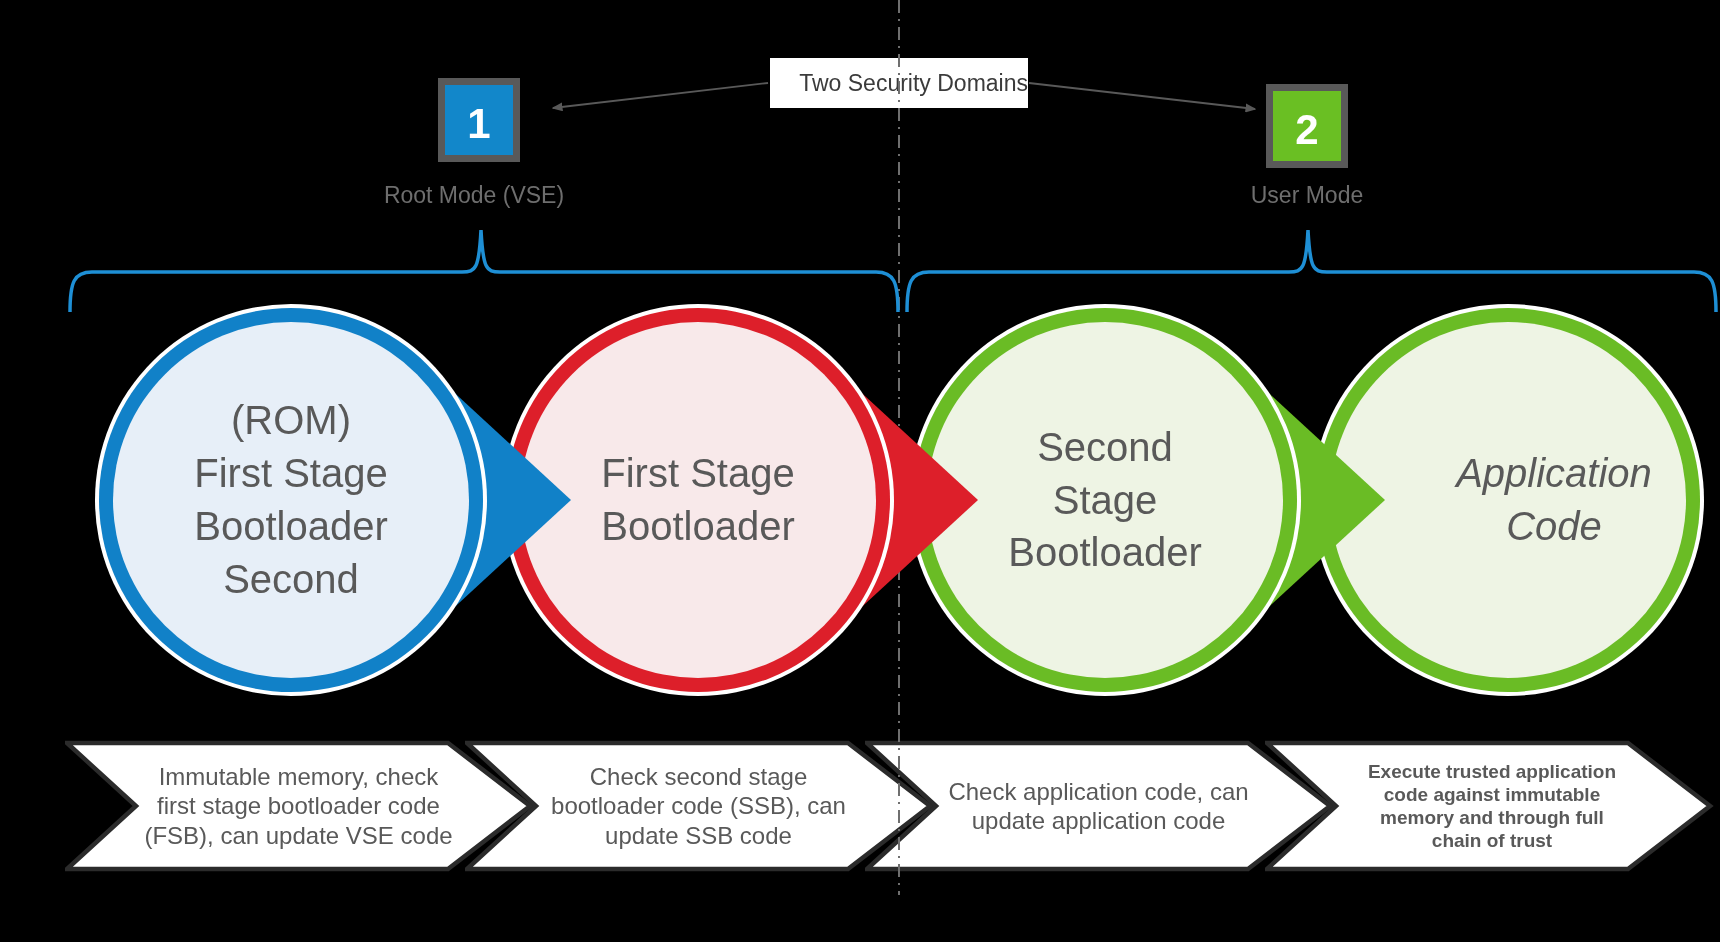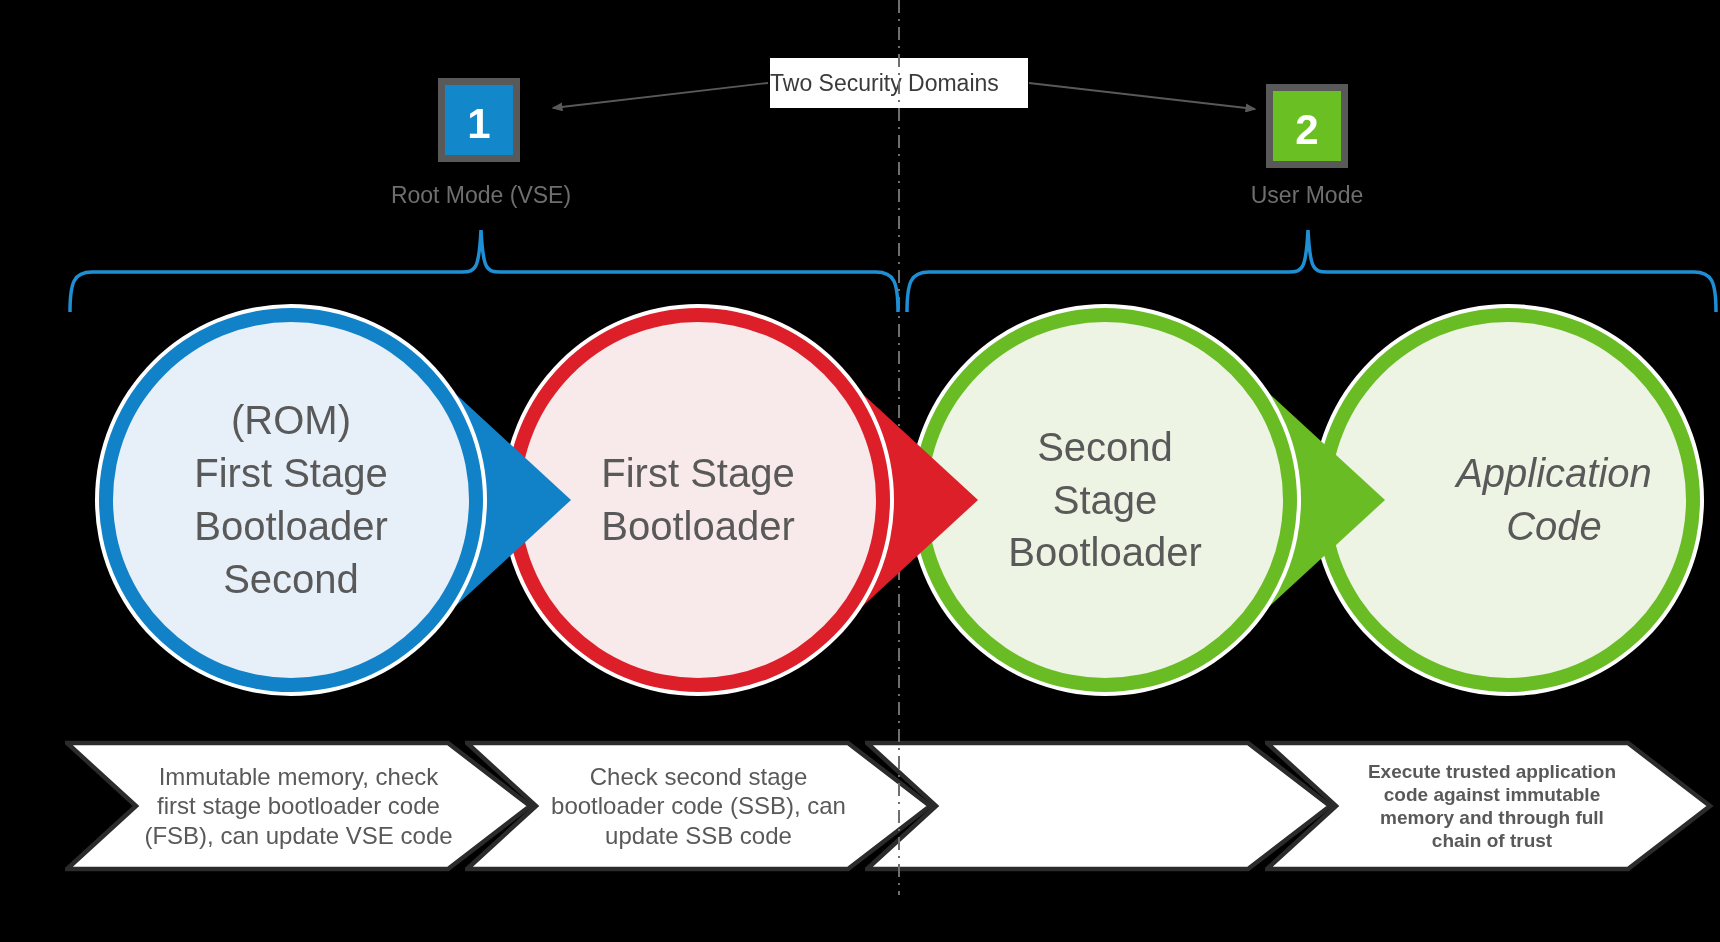--- a/index.html
+++ b/index.html
@@ -4,30 +4,30 @@
 <style>
   html,body{margin:0;padding:0;background:#000;}
   #canvas{
     position:relative;width:1720px;height:942px;background:#000;overflow:hidden;
     font-family:"Liberation Sans",sans-serif;
   }
   .abs{position:absolute;}
   
   .tsd-label{
     left:770px;top:58px;width:258px;height:50px;background:#ffffff;
-    display:flex;align-items:center;justify-content:flex-start;
+    display:flex;align-items:center;justify-content:flex-end;
     font-size:23px;color:#3b3b3b;
   }
   .badge{width:82px;height:84px;}
   .badge-1{left:438px;top:78px;}
   .badge-2{left:1266px;top:84px;}
   .mode-label{
     width:320px;text-align:center;font-size:23px;color:#6e6e6e;
   }
-  .mode-label-1{left:321px;top:182px;}
+  .mode-label-1{left:314px;top:182px;}
   .mode-label-2{left:1147px;top:182px;}
   
   .bubble{width:480px;height:396px;top:302px;}
   .bubble-1{left:93px;z-index:40;}
   .bubble-2{left:500px;z-index:30;}
   .bubble-3{left:907px;z-index:20;}
   .bubble-4{left:1310px;z-index:10;}
   .stage-text{
     top:302px;width:340px;height:396px;display:flex;align-items:center;justify-content:center;
     text-align:center;white-space:pre-line;font-size:40px;line-height:1.32;color:#595959;
@@ -135,20 +135,22 @@
   <svg class="abs chevron chev-2" width="471" height="132" viewBox="0 0 471 132">
     <polygon points="2,3 383,3 465,66 383,129 2,129 71,66" stroke-width="4.5" stroke-linejoin="miter" fill="#ffffff" stroke="#2b2b2b"></polygon>
   </svg>
   <div class="abs step-text step-text-2">Check second stage
 bootloader code (SSB), can
 update SSB code</div>
 
   <svg class="abs chevron chev-3" width="471" height="132" viewBox="0 0 471 132">
     <polygon points="2,3 383,3 465,66 383,129 2,129 71,66" stroke-width="4.5" stroke-linejoin="miter" fill="#ffffff" stroke="#2b2b2b"></polygon>
   </svg>
+  <div class="abs step-text step-text-3">Check application code, can
+update application code</div>
 
   <svg class="abs chevron chev-4" width="451" height="132" viewBox="0 0 451 132">
     <polygon points="2,3 363,3 445,66 363,129 2,129 71,66" stroke-width="4.5" stroke-linejoin="miter" fill="#ffffff" stroke="#2b2b2b"></polygon>
   </svg>
   <div class="abs step-text step-text-4">Execute trusted application
 code against immutable
 memory and through full
 chain of trust</div>
 
 </div>

